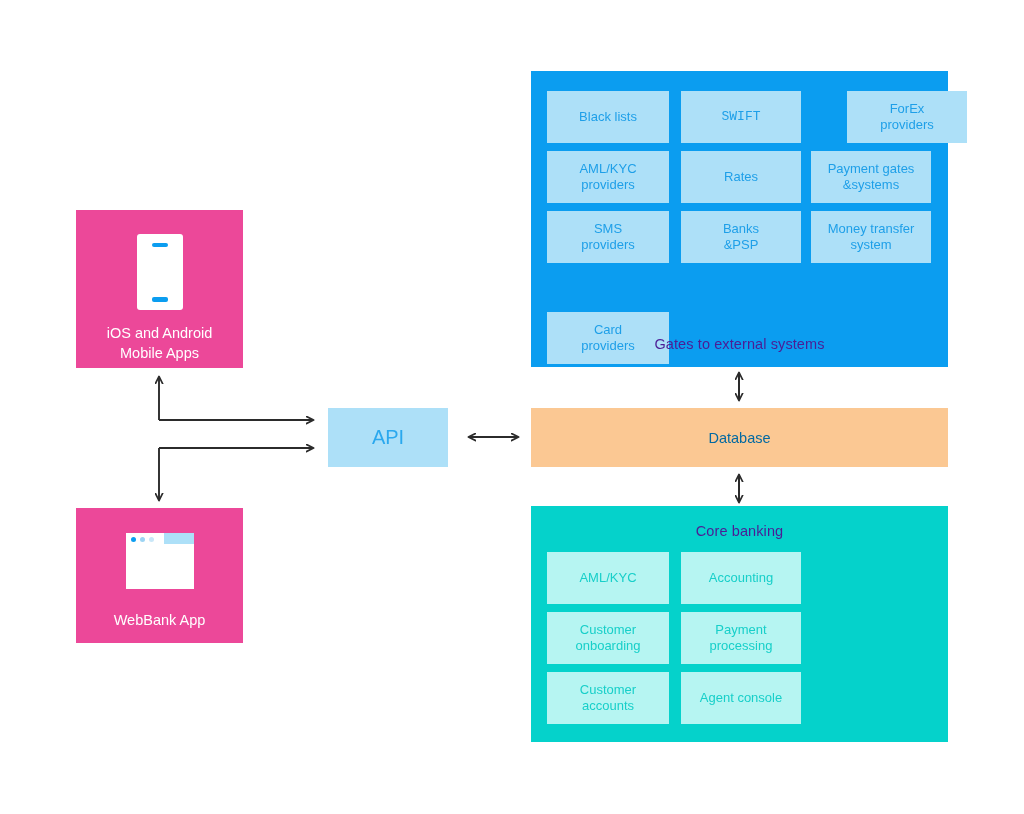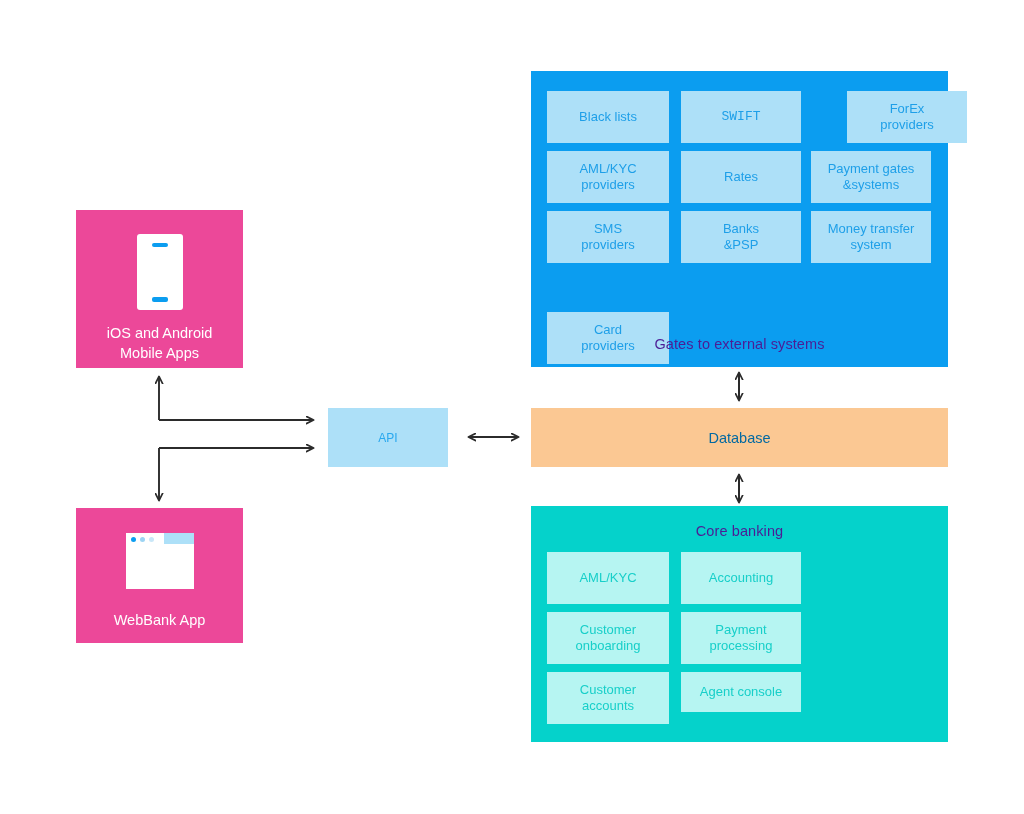--- a/index.html
+++ b/index.html
@@ -59,21 +59,21 @@
   .core-panel { background: #05D2CB; }
   .core-card  { background: #B6F5F2; color: #17CFC9; }
 
   
   .api-box {
     background: #ADE0F8;
     color: #2AA8EE;
     display: flex;
     align-items: center;
     justify-content: center;
-    font-size: 12px;
+    font-size: 20px;
   }
   .db-box {
     background: #FBC893;
     color: #0369a1;
     display: flex;
     align-items: center;
     justify-content: center;
     font-size: 14.5px;
   }
 
@@ -317,20 +317,20 @@
         <span>processing</span>
       </span>
     </div>
 
     <div class="card core-card" style="left:16px; top:166px; width:122px; height:52px;">
       <span>
         <span>Customer</span><br>
         <span>accounts</span>
       </span>
     </div>
-    <div class="card core-card" style="left:150px; top:166px; width:120px; height:40px;">
+    <div class="card core-card" style="left:150px; top:166px; width:120px; height:52px;">
       <span>
         <span>Agent console</span>
       </span>
     </div>
   </div>
 
 </div>
 
 </body></html>

